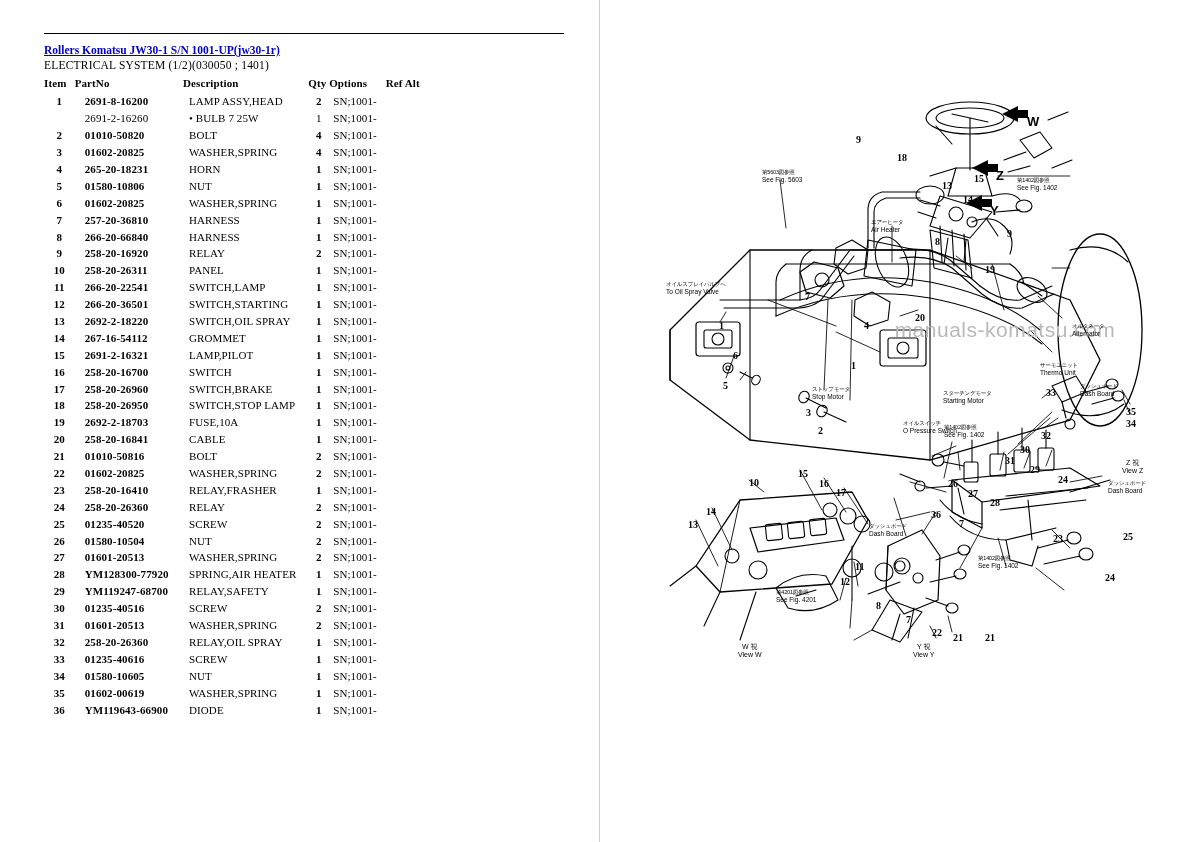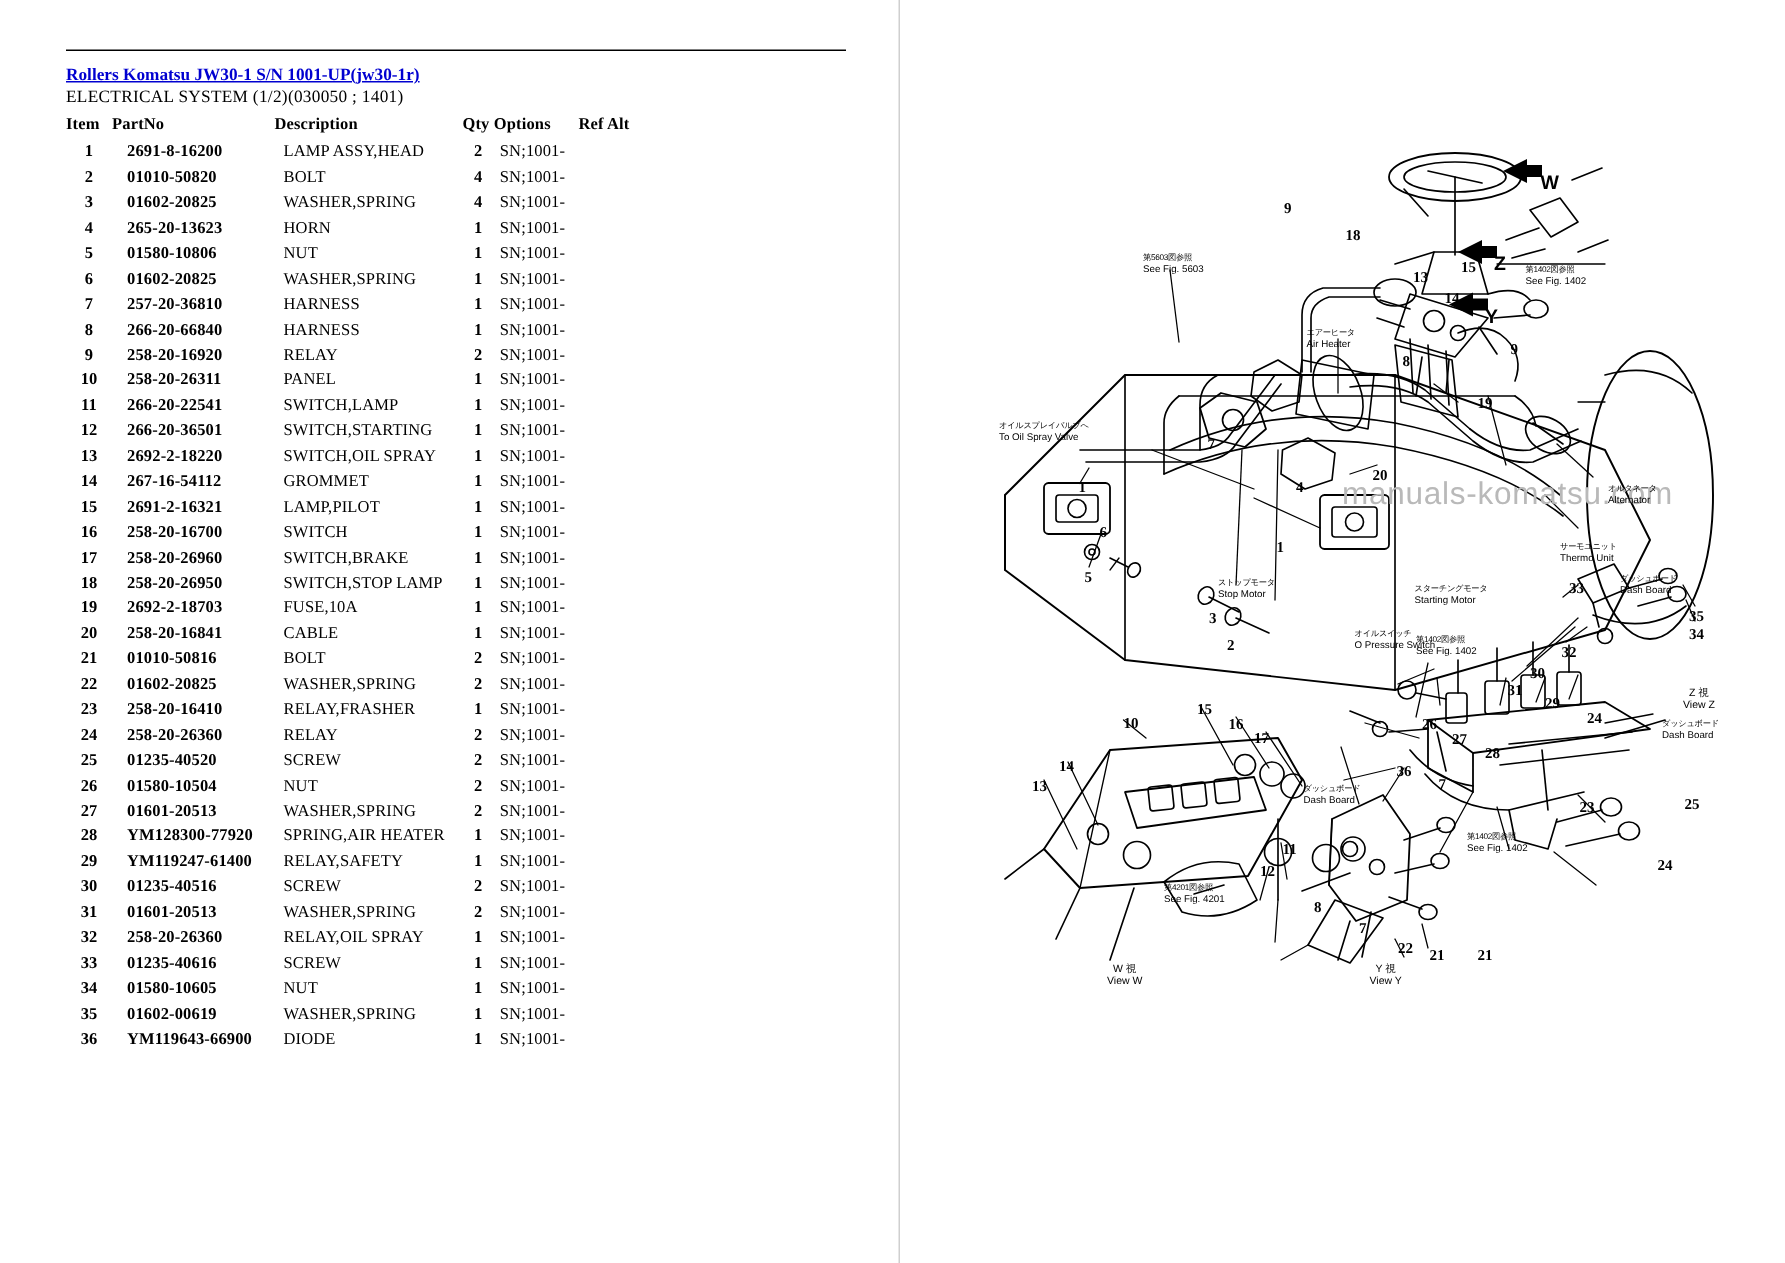--- a/index.html
+++ b/index.html
@@ -116,38 +116,46 @@
       <tbody id="parts-body">
           <tr>
             <td class="c-item bold">1</td>
             <td class="c-part bold">2691-8-16200</td>
             <td class="c-desc">LAMP ASSY,HEAD</td>
             <td class="c-qty bold">2</td>
             <td class="c-opt">SN;1001-</td>
             <td class="c-ref"></td>
           </tr>
           <tr>
+            <td class="c-item"></td>
+            <td class="c-part">2691-2-16260</td>
+            <td class="c-desc">• BULB 7 25W</td>
+            <td class="c-qty">1</td>
+            <td class="c-opt">SN;1001-</td>
+            <td class="c-ref"></td>
+          </tr>
+          <tr>
             <td class="c-item bold">2</td>
             <td class="c-part bold">01010-50820</td>
             <td class="c-desc">BOLT</td>
             <td class="c-qty bold">4</td>
             <td class="c-opt">SN;1001-</td>
             <td class="c-ref"></td>
           </tr>
           <tr>
             <td class="c-item bold">3</td>
             <td class="c-part bold">01602-20825</td>
             <td class="c-desc">WASHER,SPRING</td>
             <td class="c-qty bold">4</td>
             <td class="c-opt">SN;1001-</td>
             <td class="c-ref"></td>
           </tr>
           <tr>
             <td class="c-item bold">4</td>
-            <td class="c-part bold">265-20-13623</td>
+            <td class="c-part bold">265-20-18231</td>
             <td class="c-desc">HORN</td>
             <td class="c-qty bold">1</td>
             <td class="c-opt">SN;1001-</td>
             <td class="c-ref"></td>
           </tr>
           <tr>
             <td class="c-item bold">5</td>
             <td class="c-part bold">01580-10806</td>
             <td class="c-desc">NUT</td>
             <td class="c-qty bold">1</td>
@@ -333,21 +341,21 @@
           <tr>
             <td class="c-item bold">28</td>
             <td class="c-part bold">YM128300-77920</td>
             <td class="c-desc">SPRING,AIR HEATER</td>
             <td class="c-qty bold">1</td>
             <td class="c-opt">SN;1001-</td>
             <td class="c-ref"></td>
           </tr>
           <tr>
             <td class="c-item bold">29</td>
-            <td class="c-part bold">YM119247-61400</td>
+            <td class="c-part bold">YM119247-68700</td>
             <td class="c-desc">RELAY,SAFETY</td>
             <td class="c-qty bold">1</td>
             <td class="c-opt">SN;1001-</td>
             <td class="c-ref"></td>
           </tr>
           <tr>
             <td class="c-item bold">30</td>
             <td class="c-part bold">01235-40516</td>
             <td class="c-desc">SCREW</td>
             <td class="c-qty bold">2</td>

